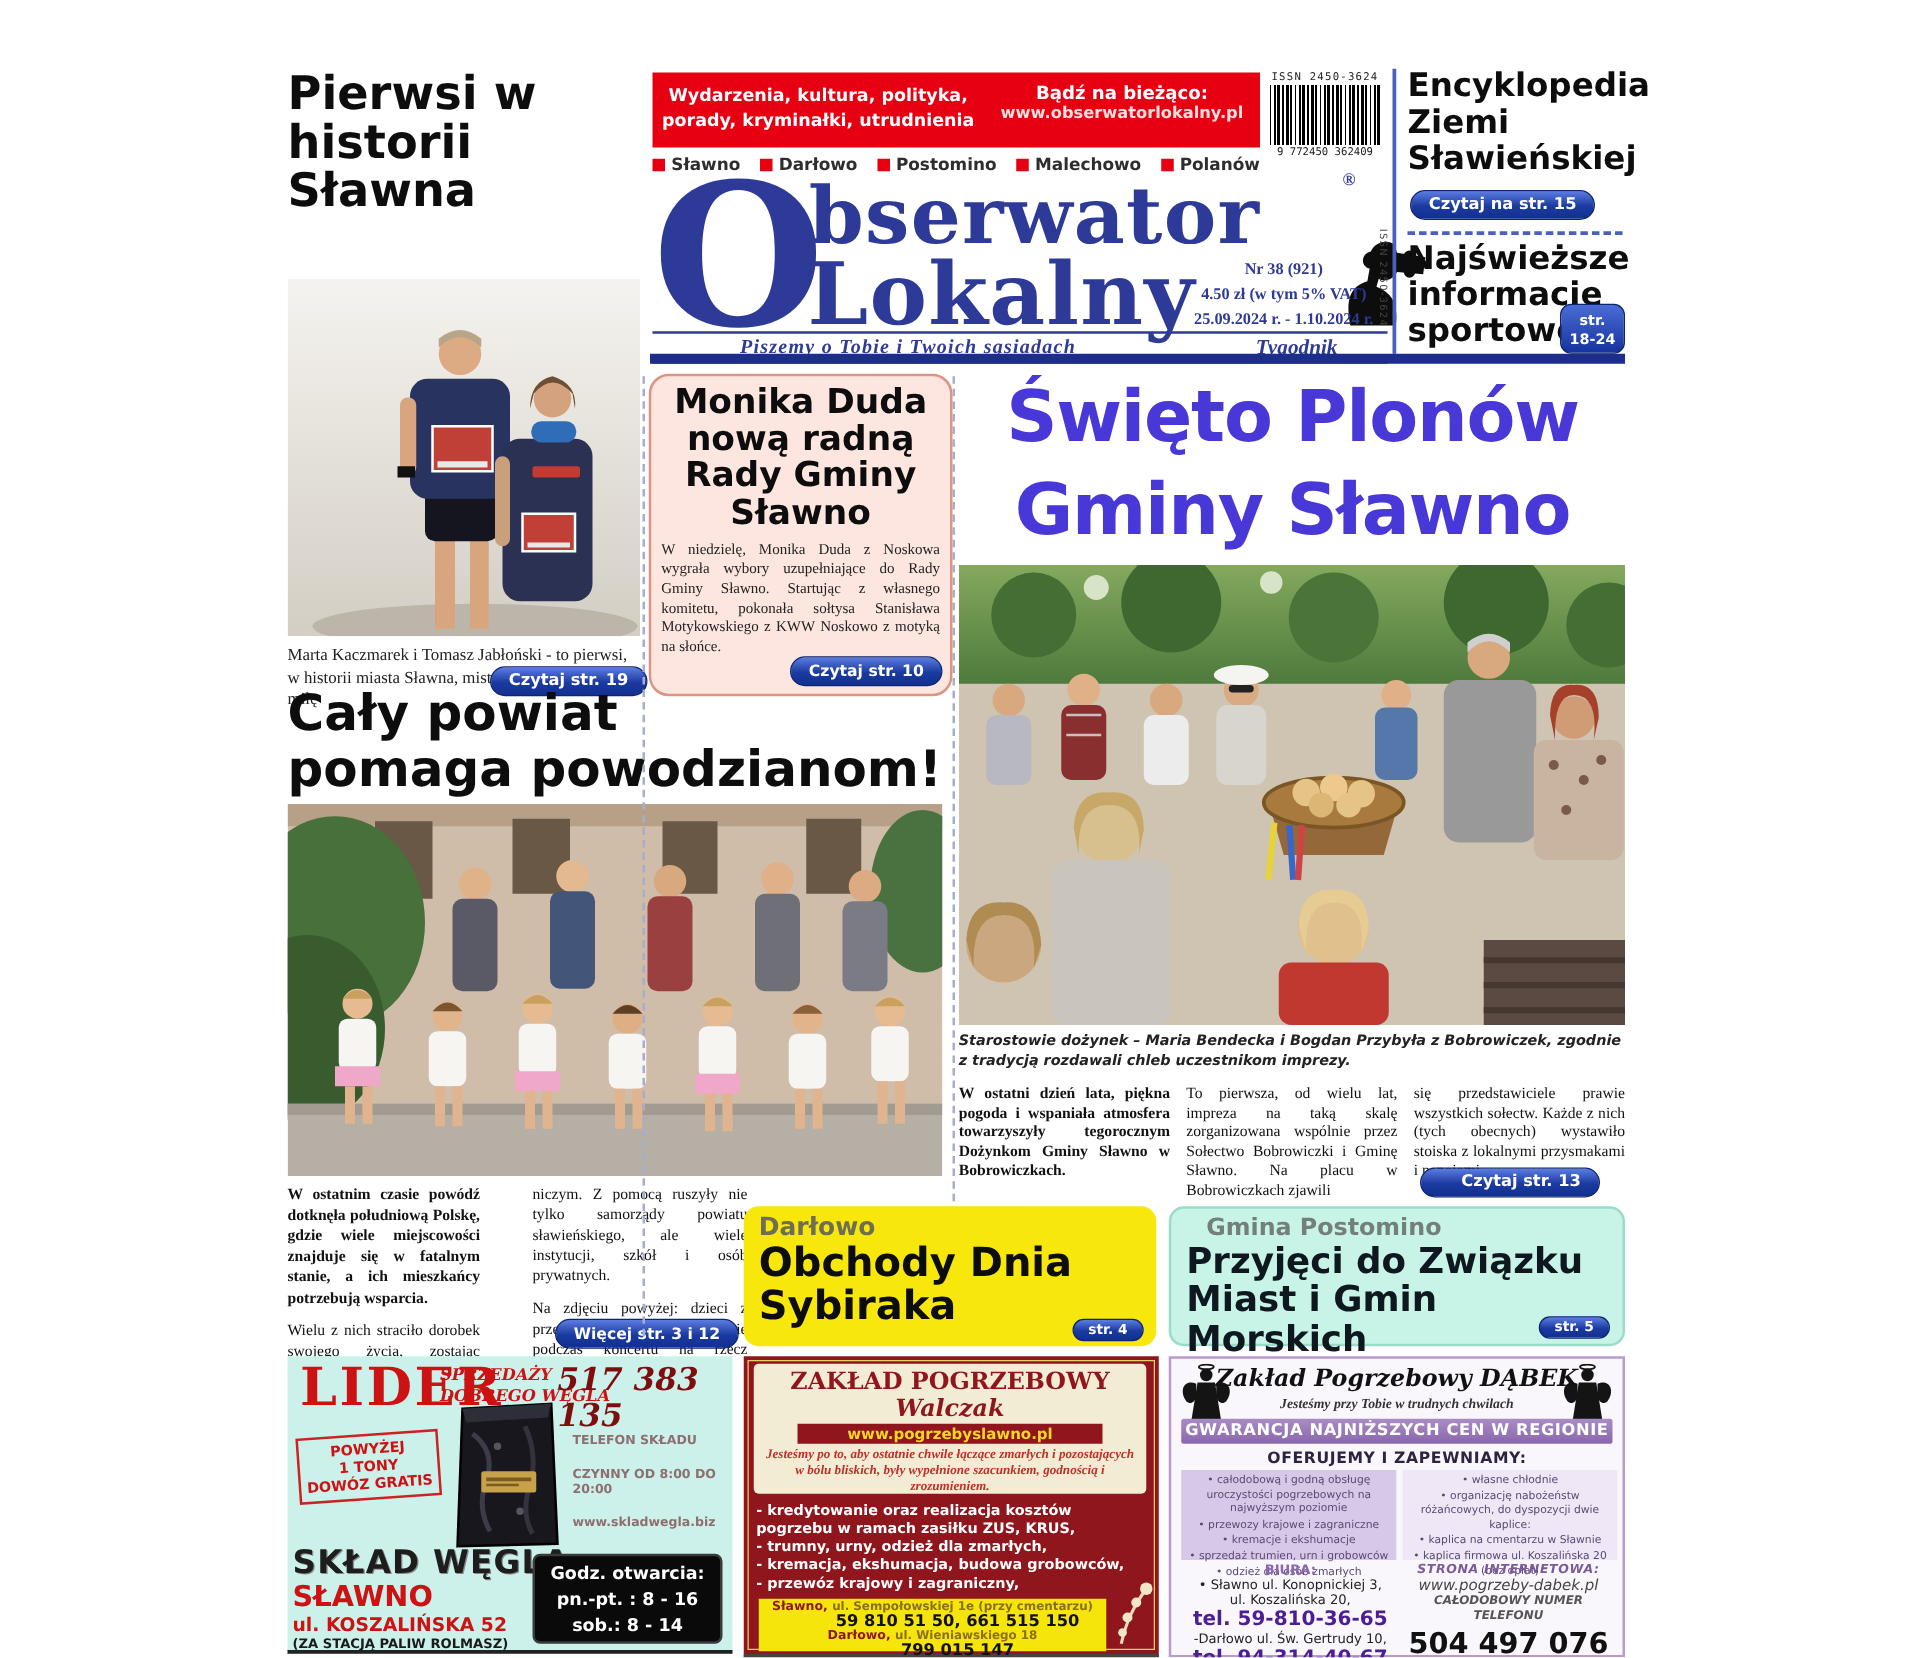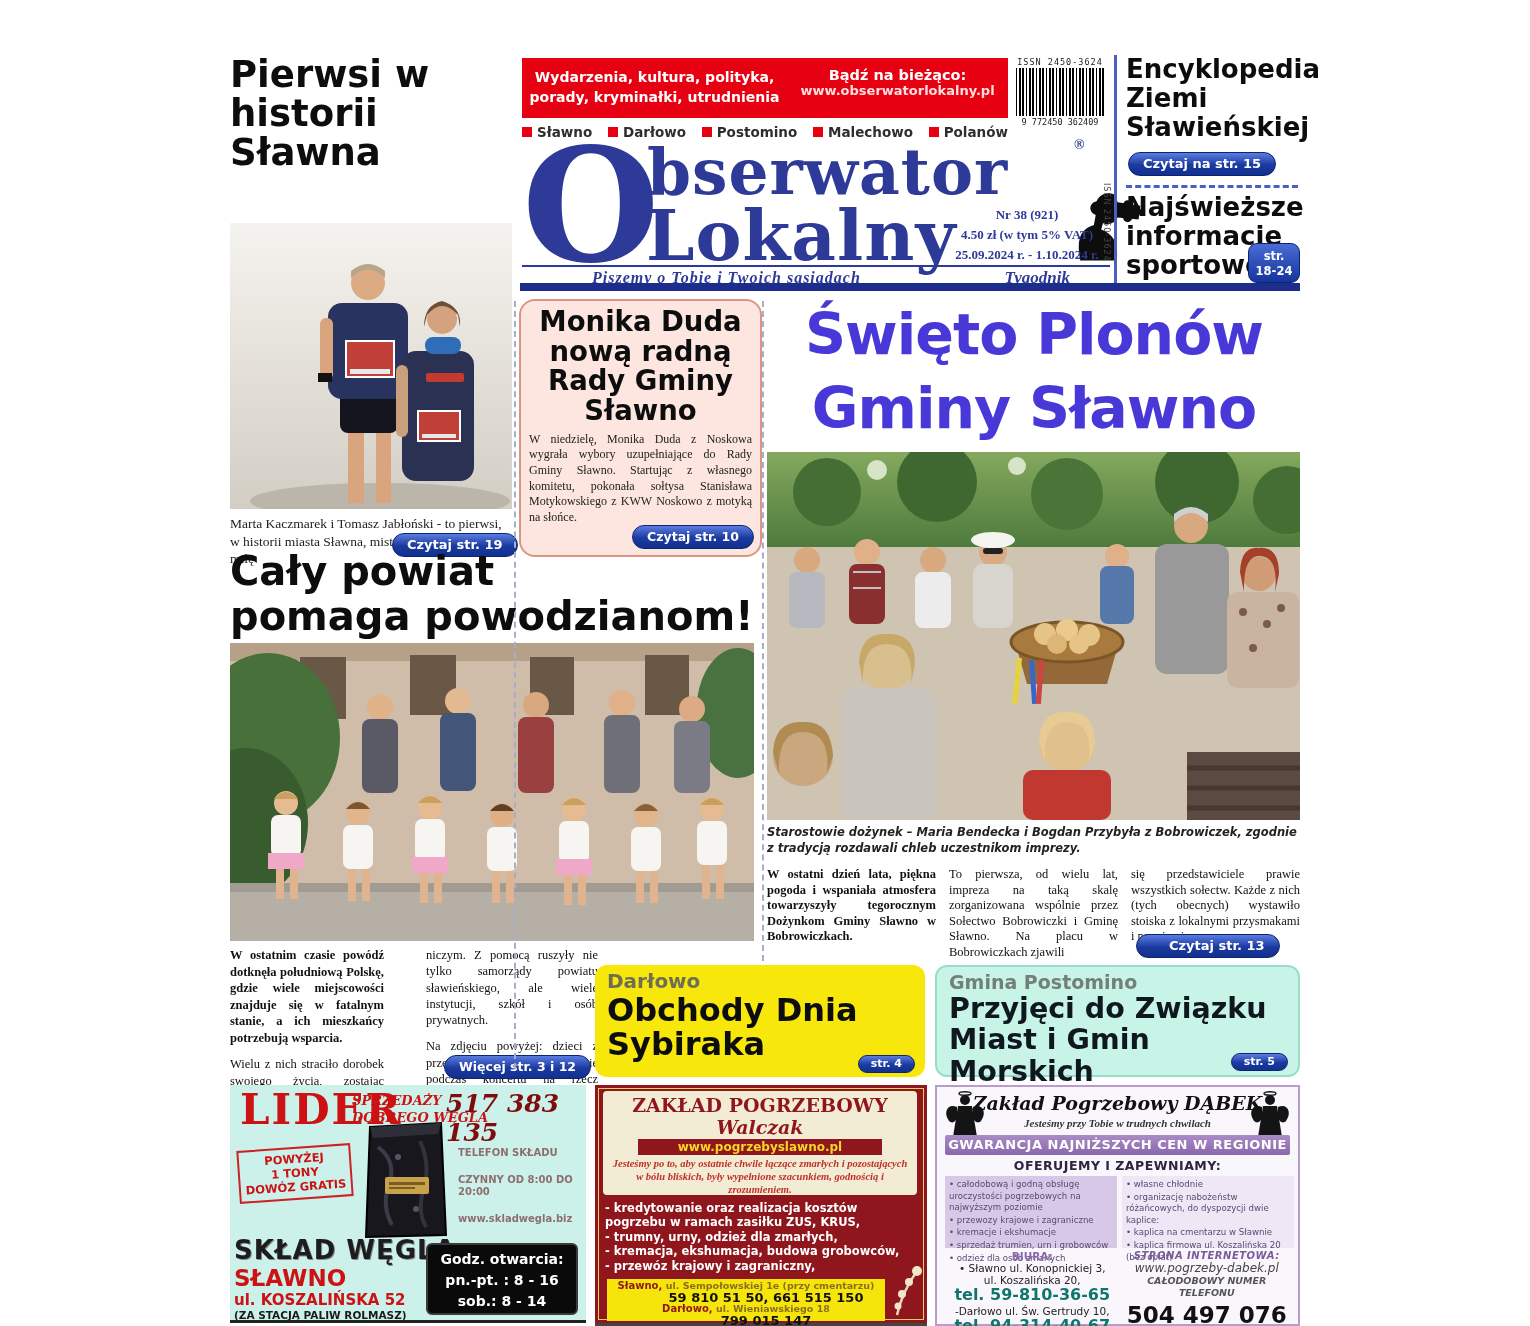--- a/index.html
+++ b/index.html
@@ -109,21 +109,21 @@
   .harvest-cols .c.b{font-weight:700;}
   .pill-harvest{left:906px;top:879px;padding-left:32px;}
 
   
   .tbox{border-radius:12px;box-sizing:border-box;padding:4px 12px;}
   .darlowo{left:365px;top:910px;width:330px;height:112px;background:#f8e70b;}
   .darlowo .k{font-family:"DejaVu Sans",sans-serif;font-weight:700;font-size:20px;color:#6e6e52;}
   .darlowo .t{font-family:"DejaVu Sans",sans-serif;font-weight:700;font-size:32px;line-height:1.07;
      color:#0d0d0d;white-space:pre-line;}
   .postomino{left:705px;top:910px;width:365px;height:112px;background:#c8f4e8;border:2px solid #9adcca;}
-  .postomino .k{font-family:"DejaVu Sans",sans-serif;font-weight:700;font-size:19px;color:#73807a;}
+  .postomino .k{font-family:"DejaVu Sans",sans-serif;font-weight:700;font-size:19px;color:#73807a;margin-left:16px;}
   .postomino .t{font-family:"DejaVu Sans",sans-serif;font-weight:700;font-size:28.5px;line-height:1.1;
      color:#10181f;white-space:pre-line;}
   .tbox .pill{position:absolute;right:10px;bottom:4px;font-size:11px;padding:1px 12px 2px;}
 
   
   .ad-coal{left:0;top:1030px;width:356px;height:238px;background:#ccf1eb;box-sizing:border-box;
      border-bottom:3px solid #222;}
   .ad-coal .lider{position:absolute;left:10px;top:0px;font-family:"DejaVu Serif",serif;font-weight:700;
      font-size:42px;color:#cc1212;letter-spacing:2px;}
   .ad-coal .lsub{position:absolute;left:122px;top:8px;font-family:"DejaVu Serif",serif;font-weight:700;
@@ -189,26 +189,26 @@
      font-weight:700;font-size:13px;text-align:center;line-height:20px;letter-spacing:.5px;
      box-sizing:border-box;border-radius:2px;}
   .ad-dabek .doffer{position:absolute;left:0;top:71px;width:100%;text-align:center;
      font-family:"DejaVu Sans",sans-serif;font-weight:700;font-size:12.5px;color:#2e2440;
      letter-spacing:.5px;}
   .ad-dabek .dcols{position:absolute;left:8px;top:89px;width:349px;height:72px;display:flex;gap:5px;}
   .ad-dabek .dcol{flex:1;font-family:"DejaVu Sans",sans-serif;font-size:8.6px;line-height:1.35;
      color:#584a72;padding:3px 4px;box-sizing:border-box;}
   .ad-dabek .dcol.lft{background:#d8c8e8;}
   .ad-dabek .dcol.rgt{background:#efe7f6;}
-  .ad-dabek .dcol div{margin-bottom:1px;}
+  .ad-dabek .dcol div{margin-bottom:1px;text-align:center;}
   .ad-dabek .dbot{position:absolute;left:8px;top:163px;width:349px;height:72px;display:flex;}
   .ad-dabek .dboff{flex:1;text-align:center;font-family:"DejaVu Sans",sans-serif;}
   .ad-dabek .biura{font-weight:700;font-size:10.5px;color:#8a66ad;text-align:center;}
   .ad-dabek .addr{font-size:10.5px;color:#222;line-height:1.15;}
-  .ad-dabek .tel{font-weight:700;font-size:16px;color:#0f766e;line-height:1.15;}
+  .ad-dabek .tel{font-weight:700;font-size:16px;color:#4c1d95;line-height:1.15;}
   .ad-dabek .weblab{font-weight:700;font-style:italic;font-size:10px;color:#7a5a9a;letter-spacing:.5px;}
   .ad-dabek .web{font-style:italic;font-size:12px;color:#444;}
   .ad-dabek .plab{font-style:italic;font-weight:700;font-size:9.5px;color:#555;line-height:1.3;}
   .ad-dabek .bigphone{font-weight:700;font-size:23px;color:#111;margin-top:2px;}
 </style>
 </head>
 <body>
 
 <div class="page">
  <div class="paper">

